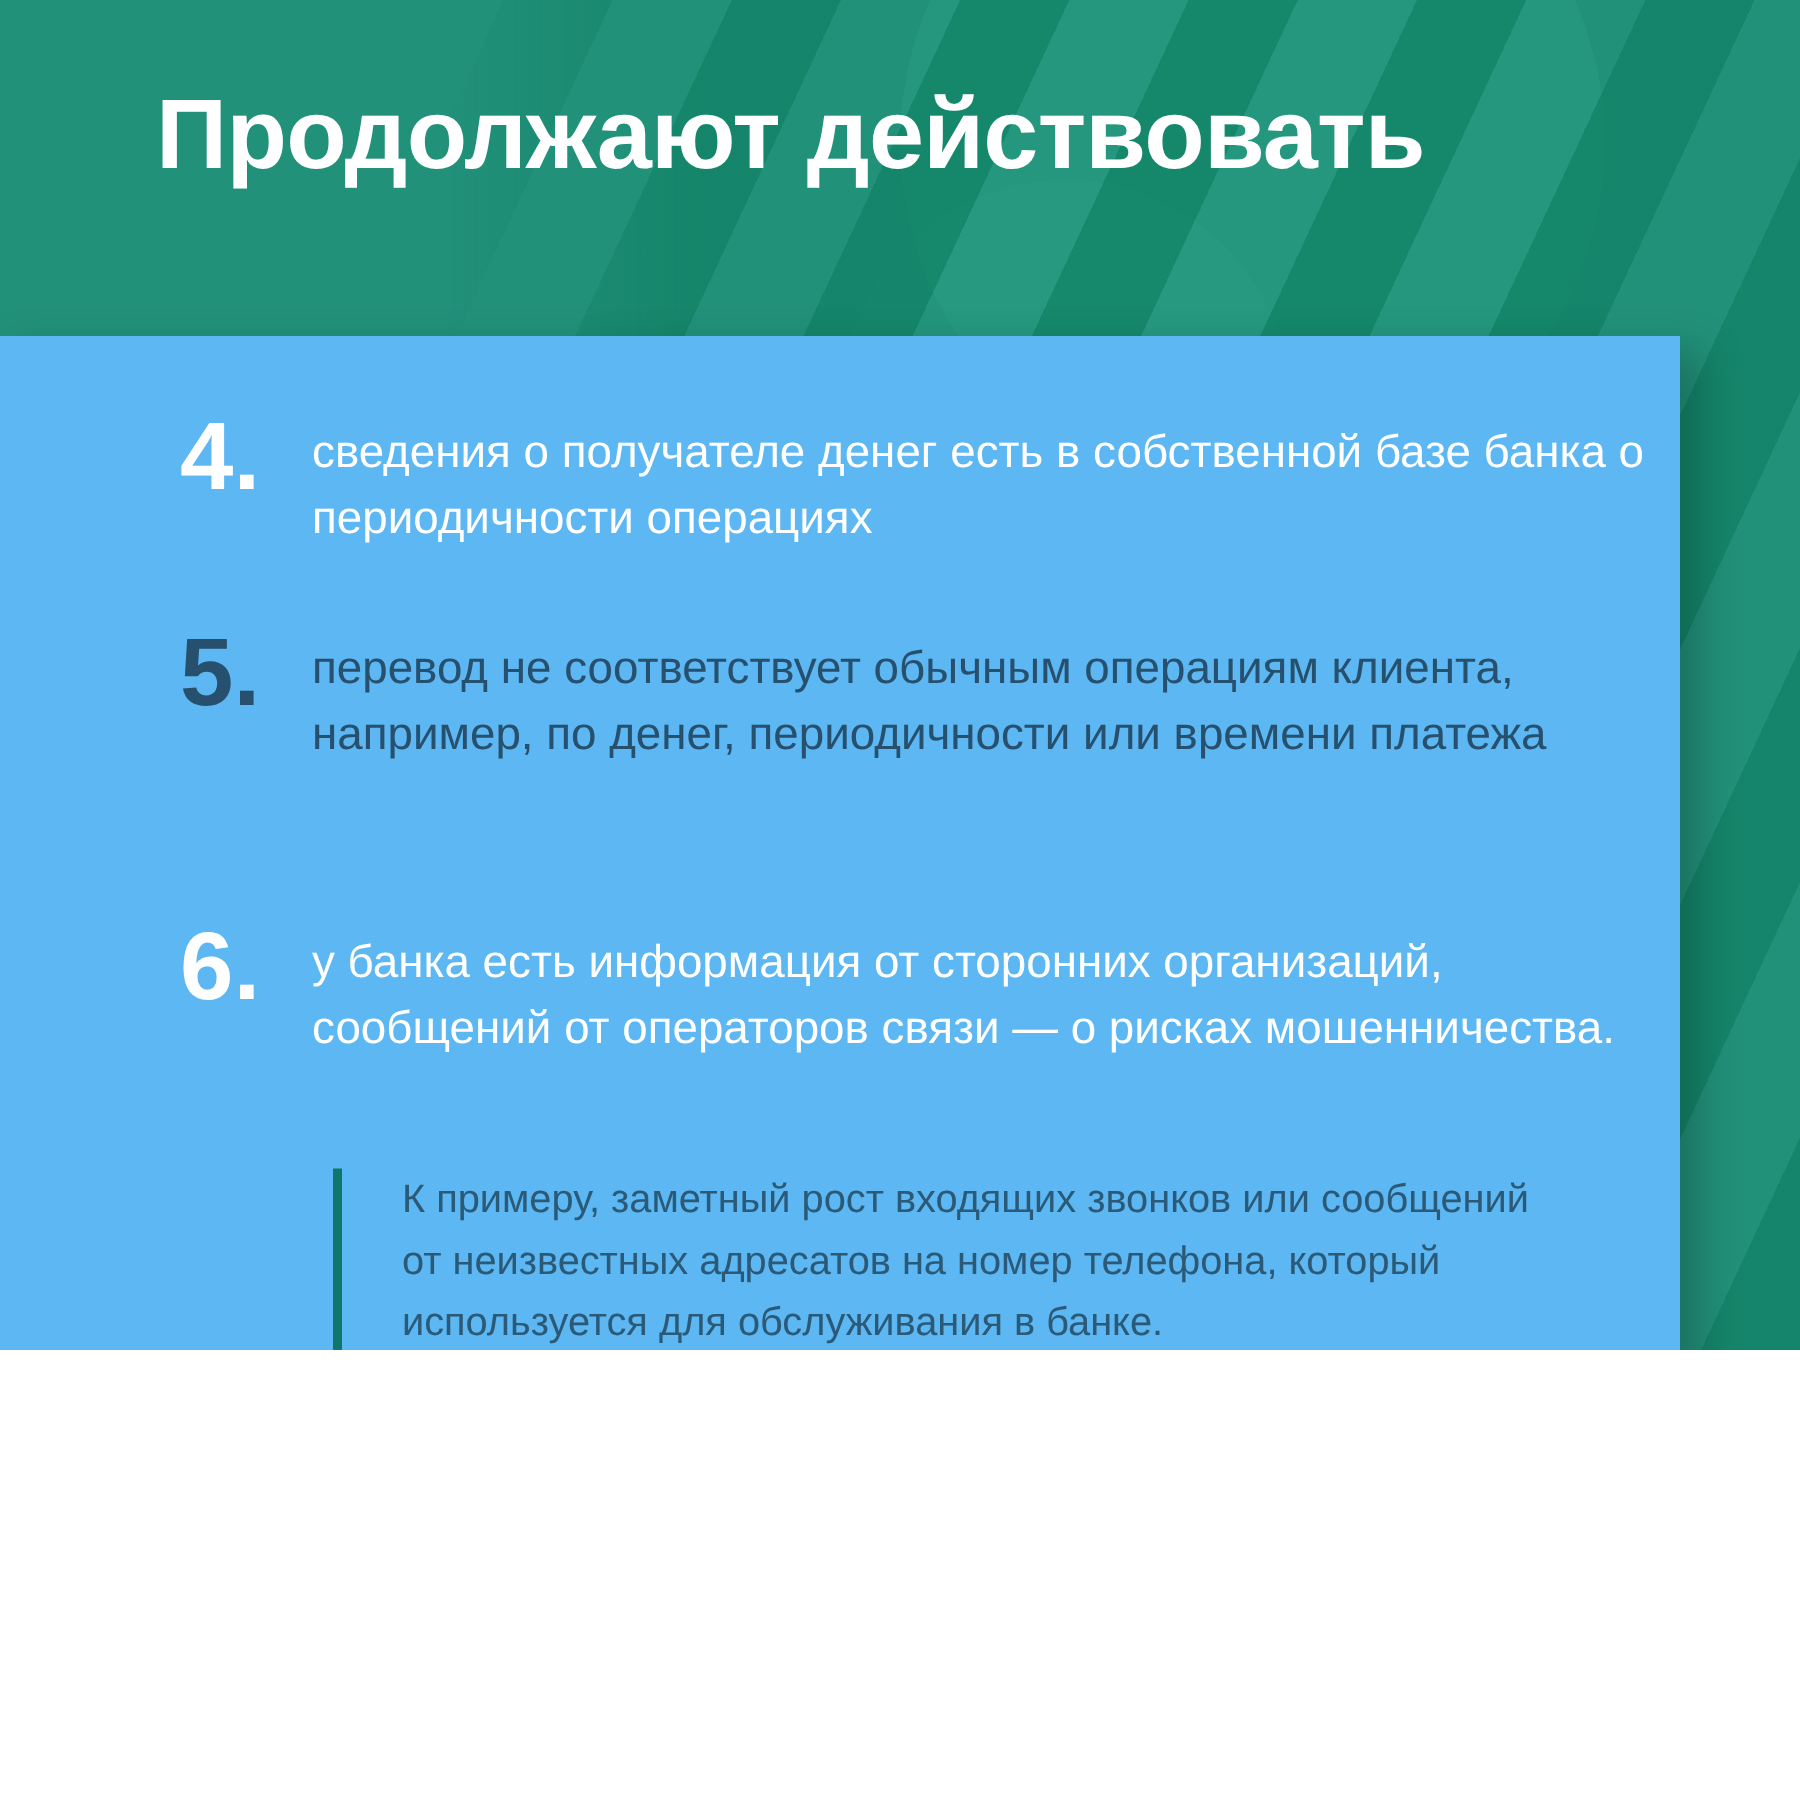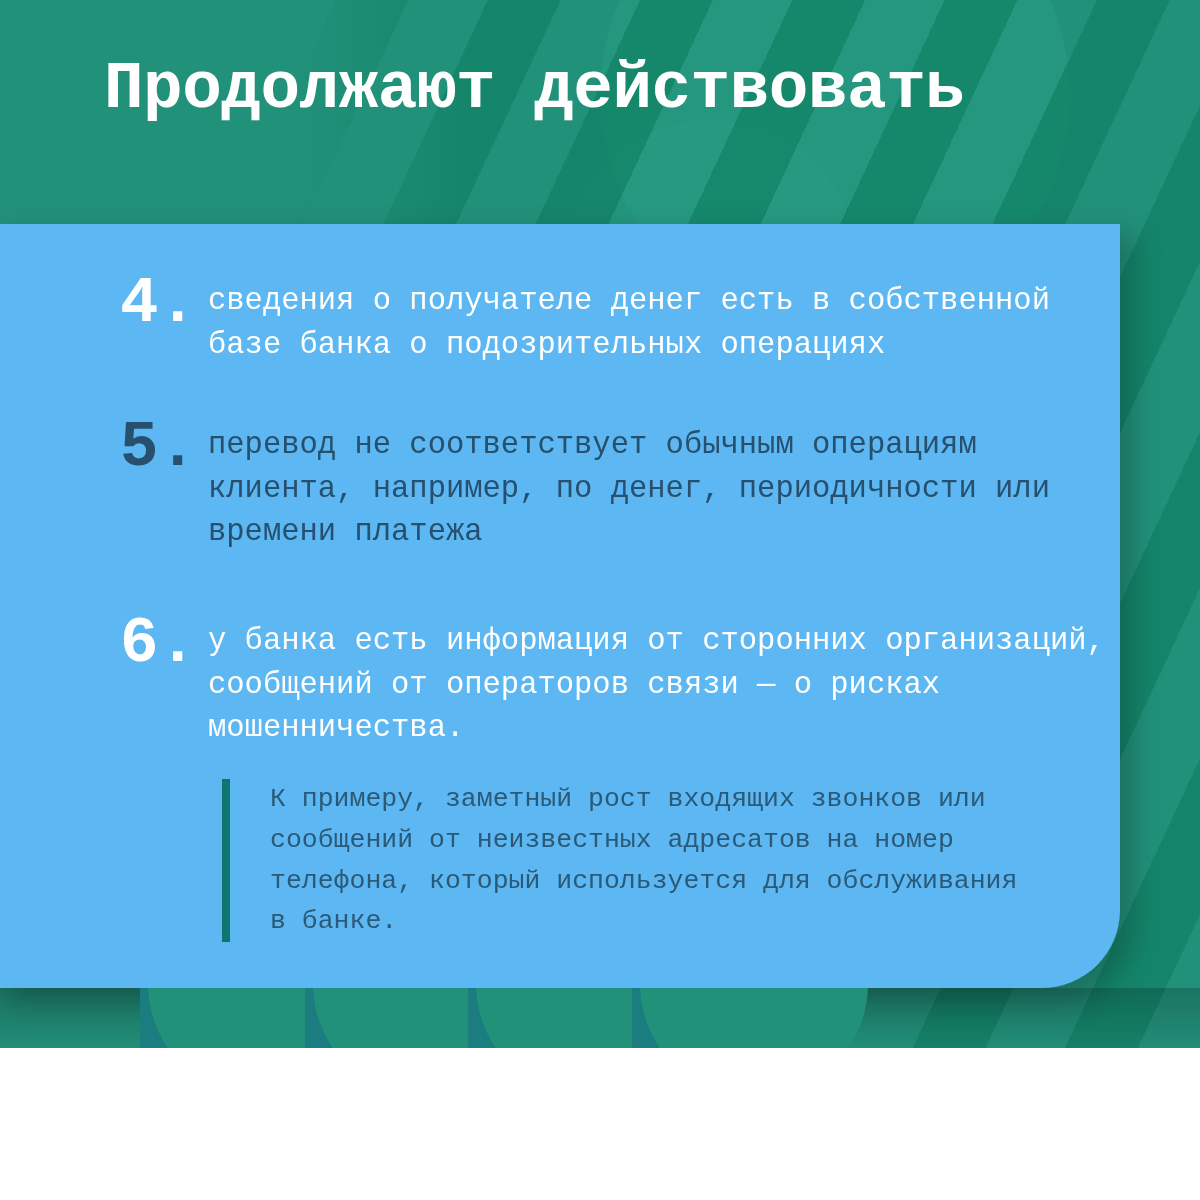--- a/index.html
+++ b/index.html
@@ -4,23 +4,23 @@
 <title>Infographic</title>
 <style>
   html, body {
     margin: 0;
     padding: 0;
     background: #ffffff;
   }
   .stage {
     position: relative;
     width: 1200px;
-    height: 1048px;
+    height: 900px;
     overflow: hidden;
-    font-family: Liberation Mono, monospace;
+    font-family: Liberation Sans, sans-serif;
     background: #4d7c0f;
   }
 
   
   .backdrop {
     position: absolute;
     inset: 0;
     background: #22917a;
   }
   .stripes {
@@ -132,21 +132,21 @@
   #item-4 { left: 112px; top: 48px; }
   #item-5 { left: 112px; top: 192px; }
   #item-6 { left: 112px; top: 388px; }
 
   
   .note {
     position: absolute;
     left: 222px;
     top: 555px;
     padding-left: 40px;
-    border-left: 8px solid #0f766e;
+    border-left: 6px solid #0f766e;
     color: #2b5a78;
     font-size: 26.5px;
     line-height: 1.54;
     max-width: 760px;
   }
 
   
   .claws {
     position: absolute;
     left: 0;
@@ -200,21 +200,21 @@
 
   <div class="title">Продолжают действовать</div>
 
   <div class="card-shadow"></div>
   <div class="card">
 
     <div class="list">
 
       <div class="item tone-light" id="item-4">
         <div class="item-num">4.</div>
-        <div class="item-text">сведения о получателе денег есть в собственной базе банка о подозрительных операциях</div>
+        <div class="item-text">сведения о получателе денег есть в собственной базе банка о периодичности операциях</div>
       </div>
 
       <div class="item tone-dark" id="item-5">
         <div class="item-num">5.</div>
         <div class="item-text">перевод не соответствует обычным операциям клиента, например, по денег, периодичности или времени платежа</div>
       </div>
 
       <div class="item tone-light" id="item-6">
         <div class="item-num">6.</div>
         <div class="item-text">у банка есть информация от сторонних организаций, сообщений от операторов связи — о рисках мошенничества.</div>

